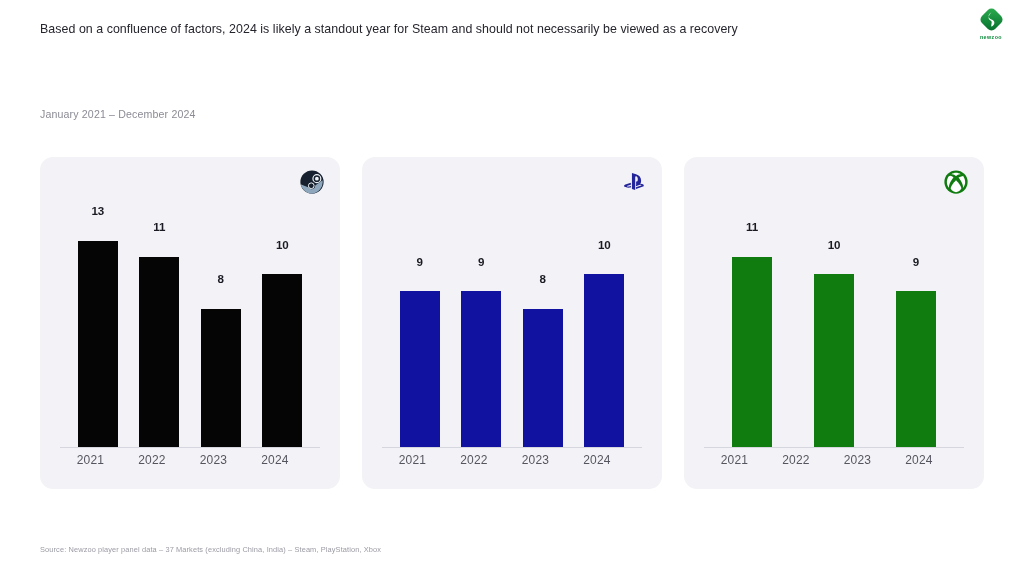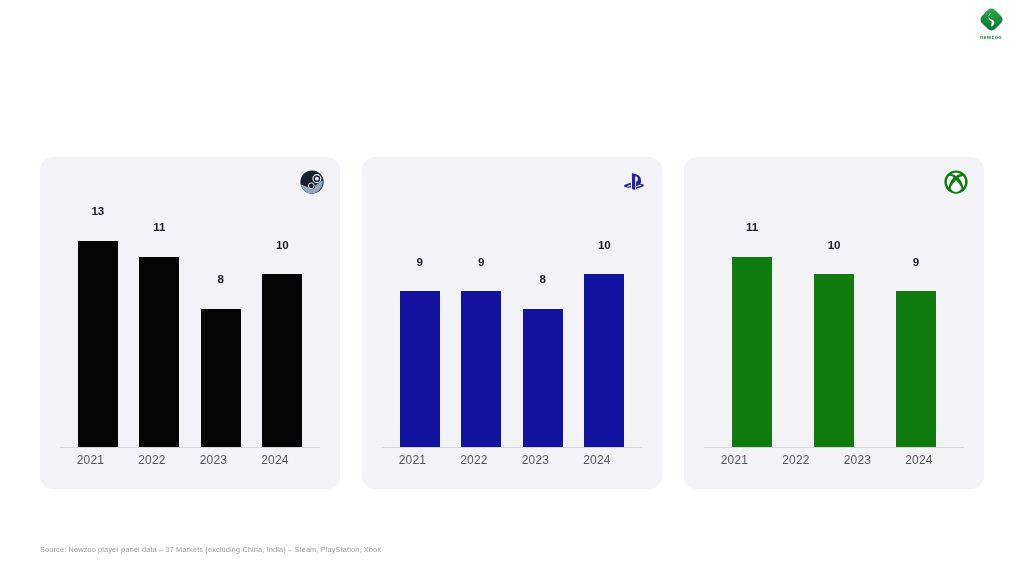--- a/index.html
+++ b/index.html
@@ -184,37 +184,39 @@
     bottom: 22px;
     font-size: 7.4px;
     color: #9a9aa4;
     letter-spacing: 0.12px;
   }
 </style>
 </head>
 <body>
 
 <div id="slide-header">
+  <p id="subhead">Based on a confluence of factors, 2024 is likely a standout year for Steam and should not necessarily be viewed as a recovery</p>
 </div>
 
 <div id="brand-logo">
   <svg class="mark" viewBox="0 0 64 64">
     <defs>
       <linearGradient id="nzg" x1="0" y1="0" x2="1" y2="1">
         <stop offset="0%" stop-color="#2eb050"></stop>
         <stop offset="100%" stop-color="#046b2c"></stop>
       </linearGradient>
     </defs>
     <rect x="10" y="10" width="44" height="44" rx="12" ry="12" transform="rotate(45 32 32)" fill="url(#nzg)"></rect>
     <path d="M32 15 C22 20 24 30 32 32 C40 34 42 44 32 49 C30 43 36 38 29 34 C22 30 26 21 32 15 Z" fill="#ffffff"></path>
   </svg>
   <span class="wordmark">newzoo</span>
 </div>
 
 <div id="chart-title-block">
+  <p id="chart-period">January 2021 – December 2024</p>
 </div>
 
 <div id="panels">
 
   <div class="panel">
     <div class="panel-logo">
       <svg viewBox="0 0 64 64">
         <circle cx="32" cy="32" r="31" fill="#16202e"></circle>
         <path d="M1.6 38 L23 46.5 a9.5 9.5 0 0 0 17.6 -5.3 l19.6 -13.6 A31 31 0 0 1 32 63 C17.6 63 5.4 52.3 1.6 38 Z" fill="#8fa7bd"></path>
         <circle cx="45" cy="23" r="10.5" fill="none" stroke="#eef3f8" stroke-width="3.2"></circle>

